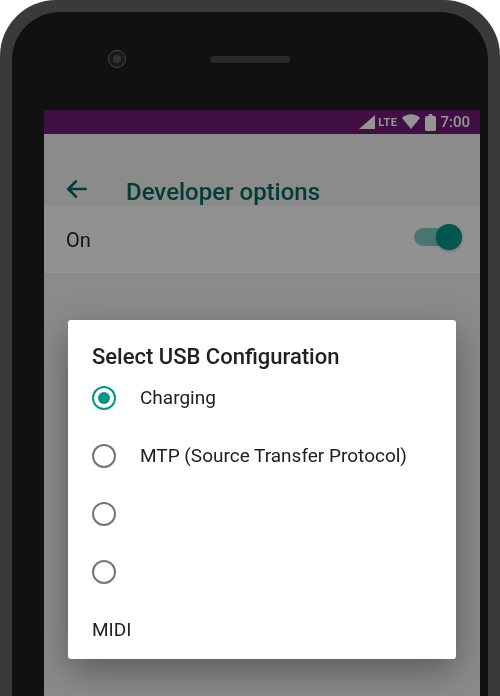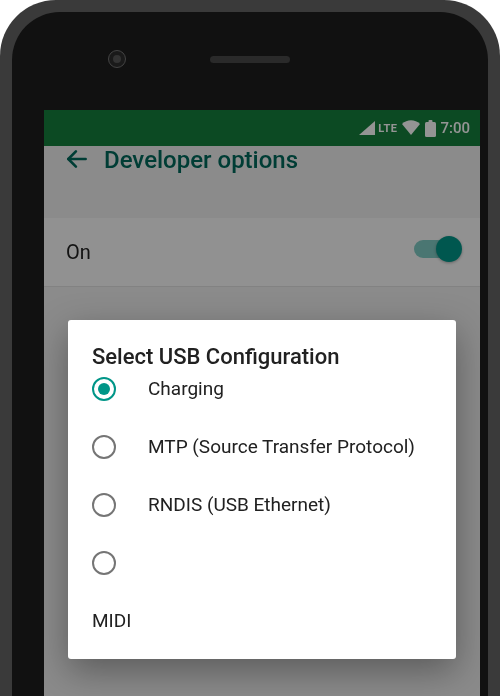--- a/index.html
+++ b/index.html
@@ -53,42 +53,42 @@
     position: absolute;
     top: 98px;
     left: 32px;
     width: 436px;
     height: 598px;
     background: #efefef;
     overflow: hidden;
   }
   
   .status-bar {
-    height: 36px;
-    background: #15803d;
+    height: 24px;
+    background: #701a75;
     color: #fff;
     display: flex;
     align-items: center;
     justify-content: flex-end;
     padding: 12px 10px;
     font-size: 15px;
     font-weight: 500;
     gap: 4px;
   }
   .status-bar .lte { font-size: 11px; letter-spacing: 0.5px; font-weight:700; margin-left:-2px;}
   .status-bar svg { display: block; }
   .status-bar .time { margin-left: 0; }
   
   .app-bar {
     height: 72px;
     background: #efefef;
     display: flex;
-    align-items: flex-start;
+    align-items: flex-end;
     padding: 0 20px;
-    gap: 14px;
+    gap: 36px;
   }
   .app-bar .title {
     color: #00695c;
     font-size: 24px;
     font-weight: 500;
   }
   .back-arrow { color: #00695c; }
   
   .toggle-row {
     background: #fafafa;
@@ -134,21 +134,22 @@
     box-shadow: 0 12px 36px rgba(0,0,0,0.35);
     padding: 24px 24px 0 24px;
   }
   .dialog-title {
     font-size: 22px;
     font-weight: 500;
     color: #212121;
   }
   .radio-item {
     display: flex;
-    gap: 32px;
+    align-items: center;
+    gap: 24px;
     min-height: 58px;
     padding: 8px 0;
   }
   .radio-outer {
     width: 24px; height: 24px;
     border: 2.5px solid #757575;
     border-radius: 50%;
     flex: 0 0 auto;
     display:flex;align-items:center;justify-content:center;
   }
@@ -214,21 +215,20 @@
             <div class="radio-item">
               <span class="radio-outer selected"></span>
               <span class="radio-label">Charging</span>
             </div>
             <div class="radio-item">
               <span class="radio-outer"></span>
               <span class="radio-label">MTP (Source Transfer Protocol)</span>
             </div>
             <div class="radio-item">
               <span class="radio-outer"></span>
-              <span class="radio-label">RNDIS (USB Ethernet)</span>
             </div>
             <div class="radio-item">
               <span class="radio-outer"></span>
             </div>
             <div class="radio-item">
               <span class="radio-label">MIDI</span>
             </div>
           </div>
       </div>
 

